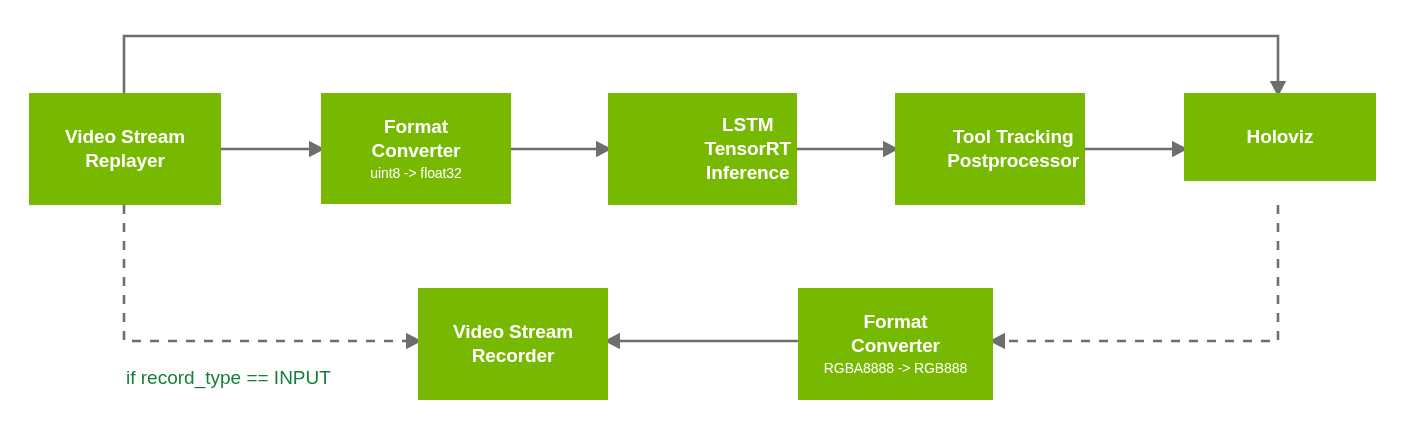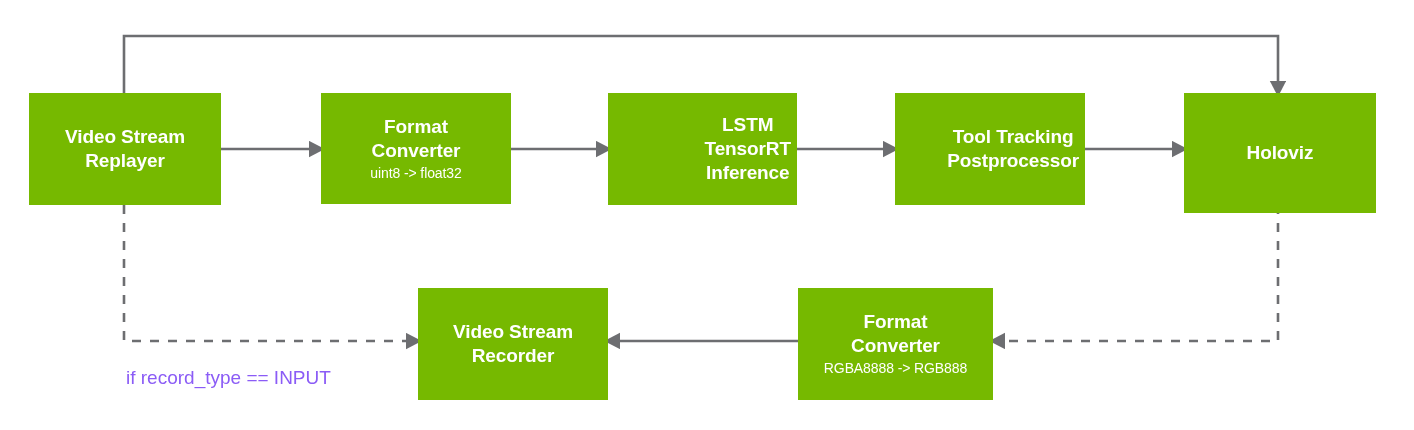--- a/index.html
+++ b/index.html
@@ -49,21 +49,21 @@
     font-size: 14px;
     font-weight: normal;
     margin-top: 2px;
     letter-spacing: -0.1px;
     white-space: nowrap;
   }
   .caption {
     position: absolute;
     font-family: "Liberation Sans", sans-serif;
     font-size: 19px;
-    color: #8b5cf6;
+    color: #15803d;
     white-space: nowrap;
   }
 </style>
 </head>
 <body>
 
 <div id="canvas">
 
   <svg id="wires" viewBox="0 0 1414 430" xmlns="http://www.w3.org/2000/svg">
     <defs>
@@ -110,21 +110,21 @@
     <div class="title">LSTM
 TensorRT
 Inference</div>
   </div>
 
   <div class="node" style="left:895px; top:93px; width:190px; height:112px;align-items:flex-end;">
     <div class="title">Tool Tracking
 Postprocessor</div>
   </div>
 
-  <div class="node" style="left:1184px; top:93px; width:192px; height:120px;">
+  <div class="node" style="left:1184px; top:93px; width:192px; height:88px;">
     <div class="title">Holoviz</div>
   </div>
 
   <div class="node" style="left:418px; top:288px; width:190px; height:112px;">
     <div class="title">Video Stream
 Recorder</div>
   </div>
 
   <div class="node" style="left:798px; top:288px; width:195px; height:112px;">
     <div class="title">Format

